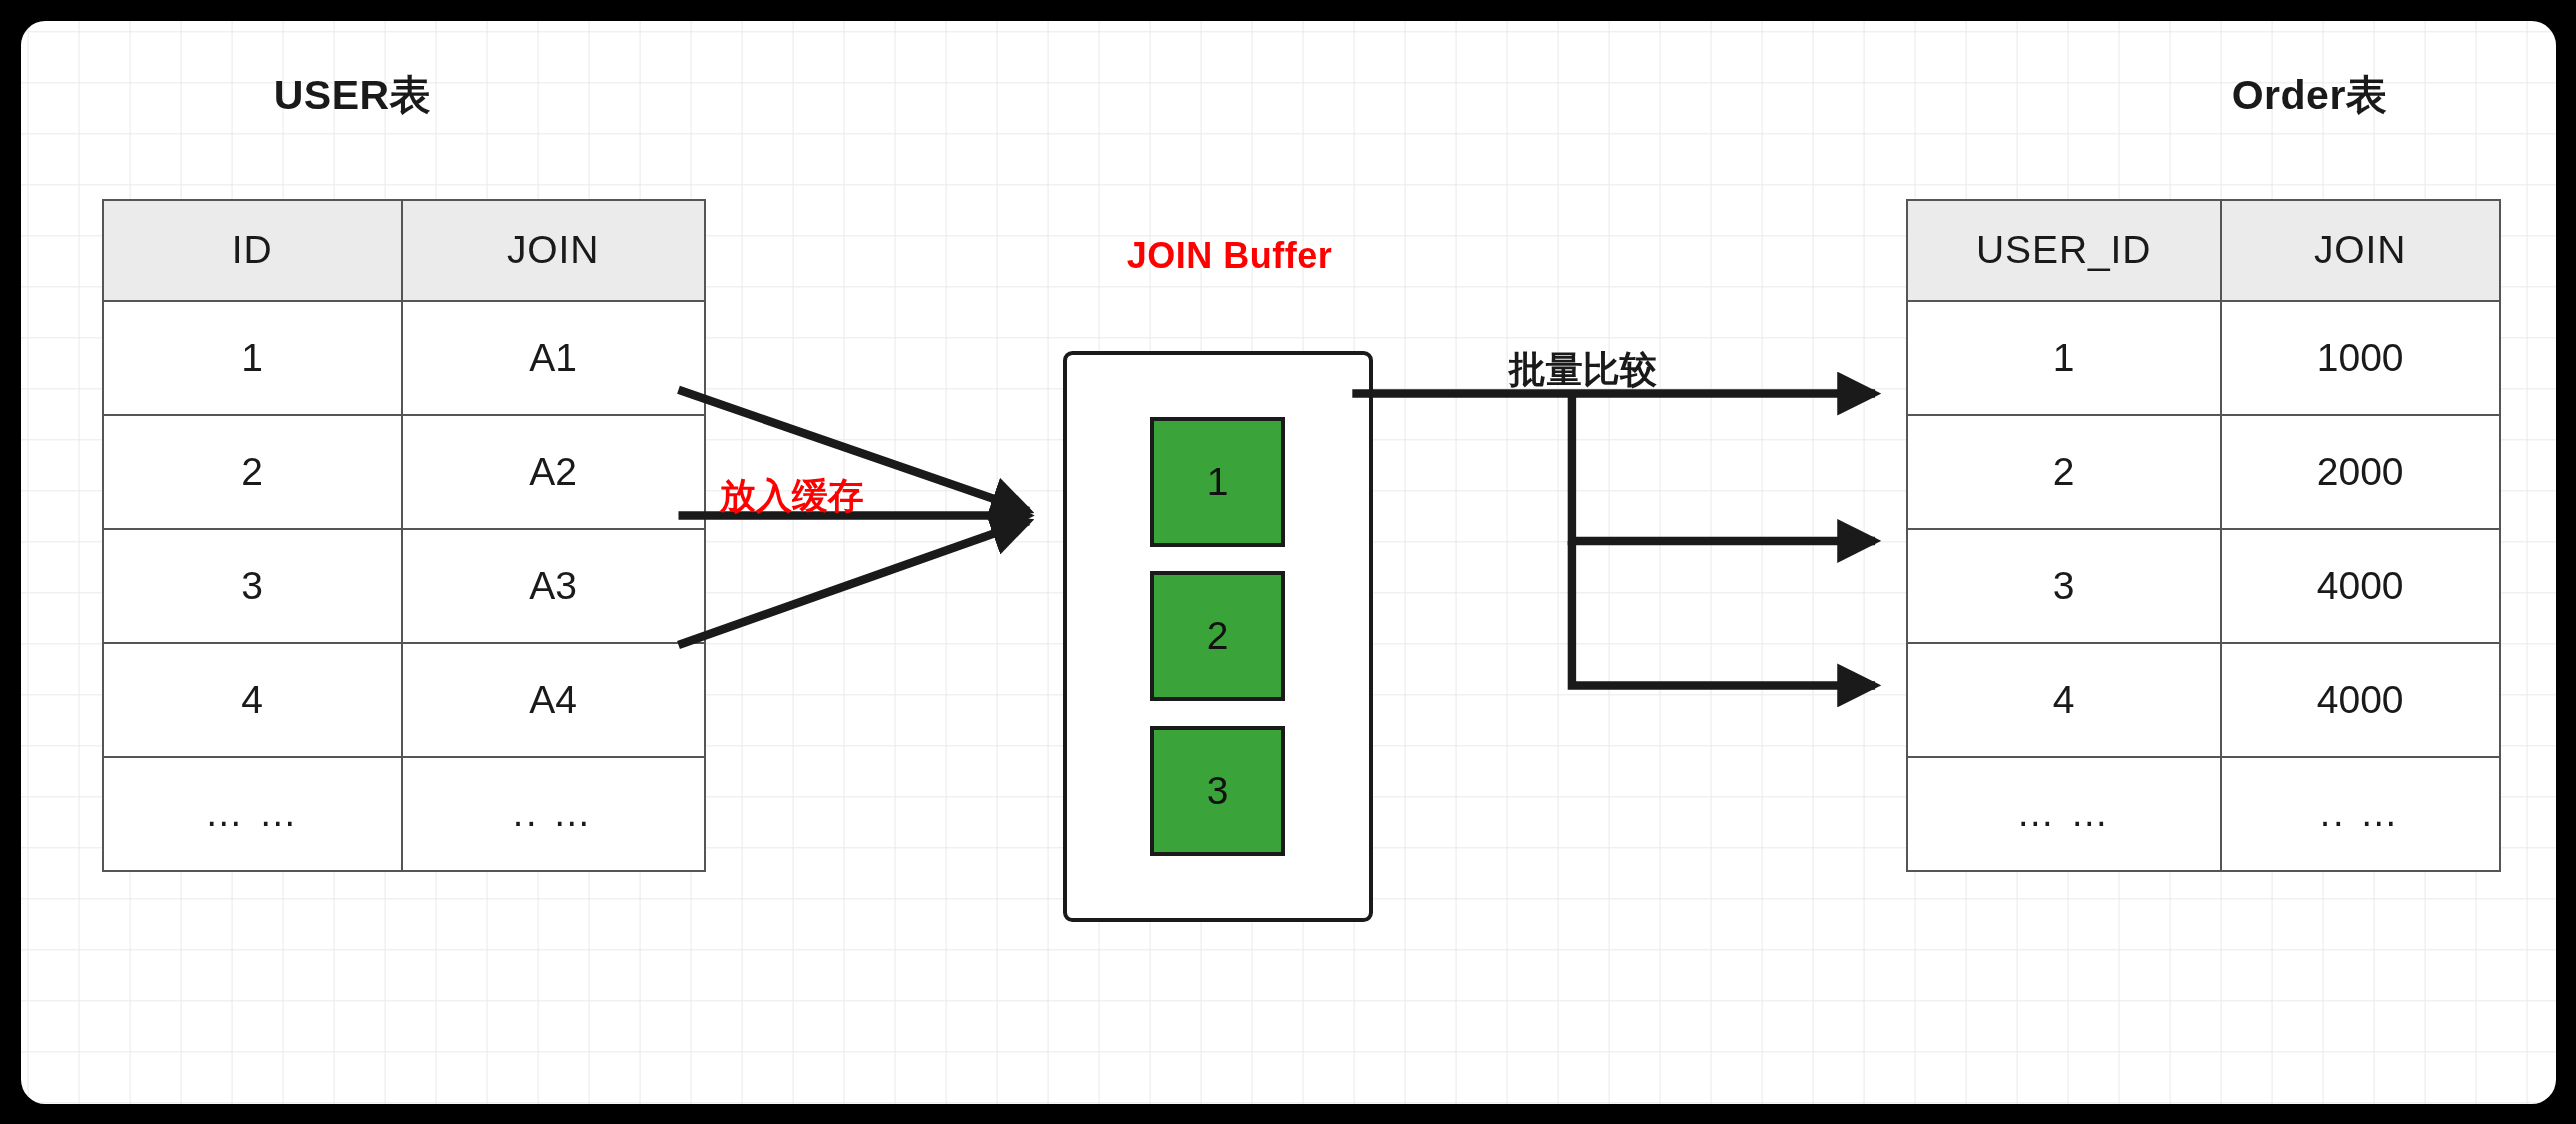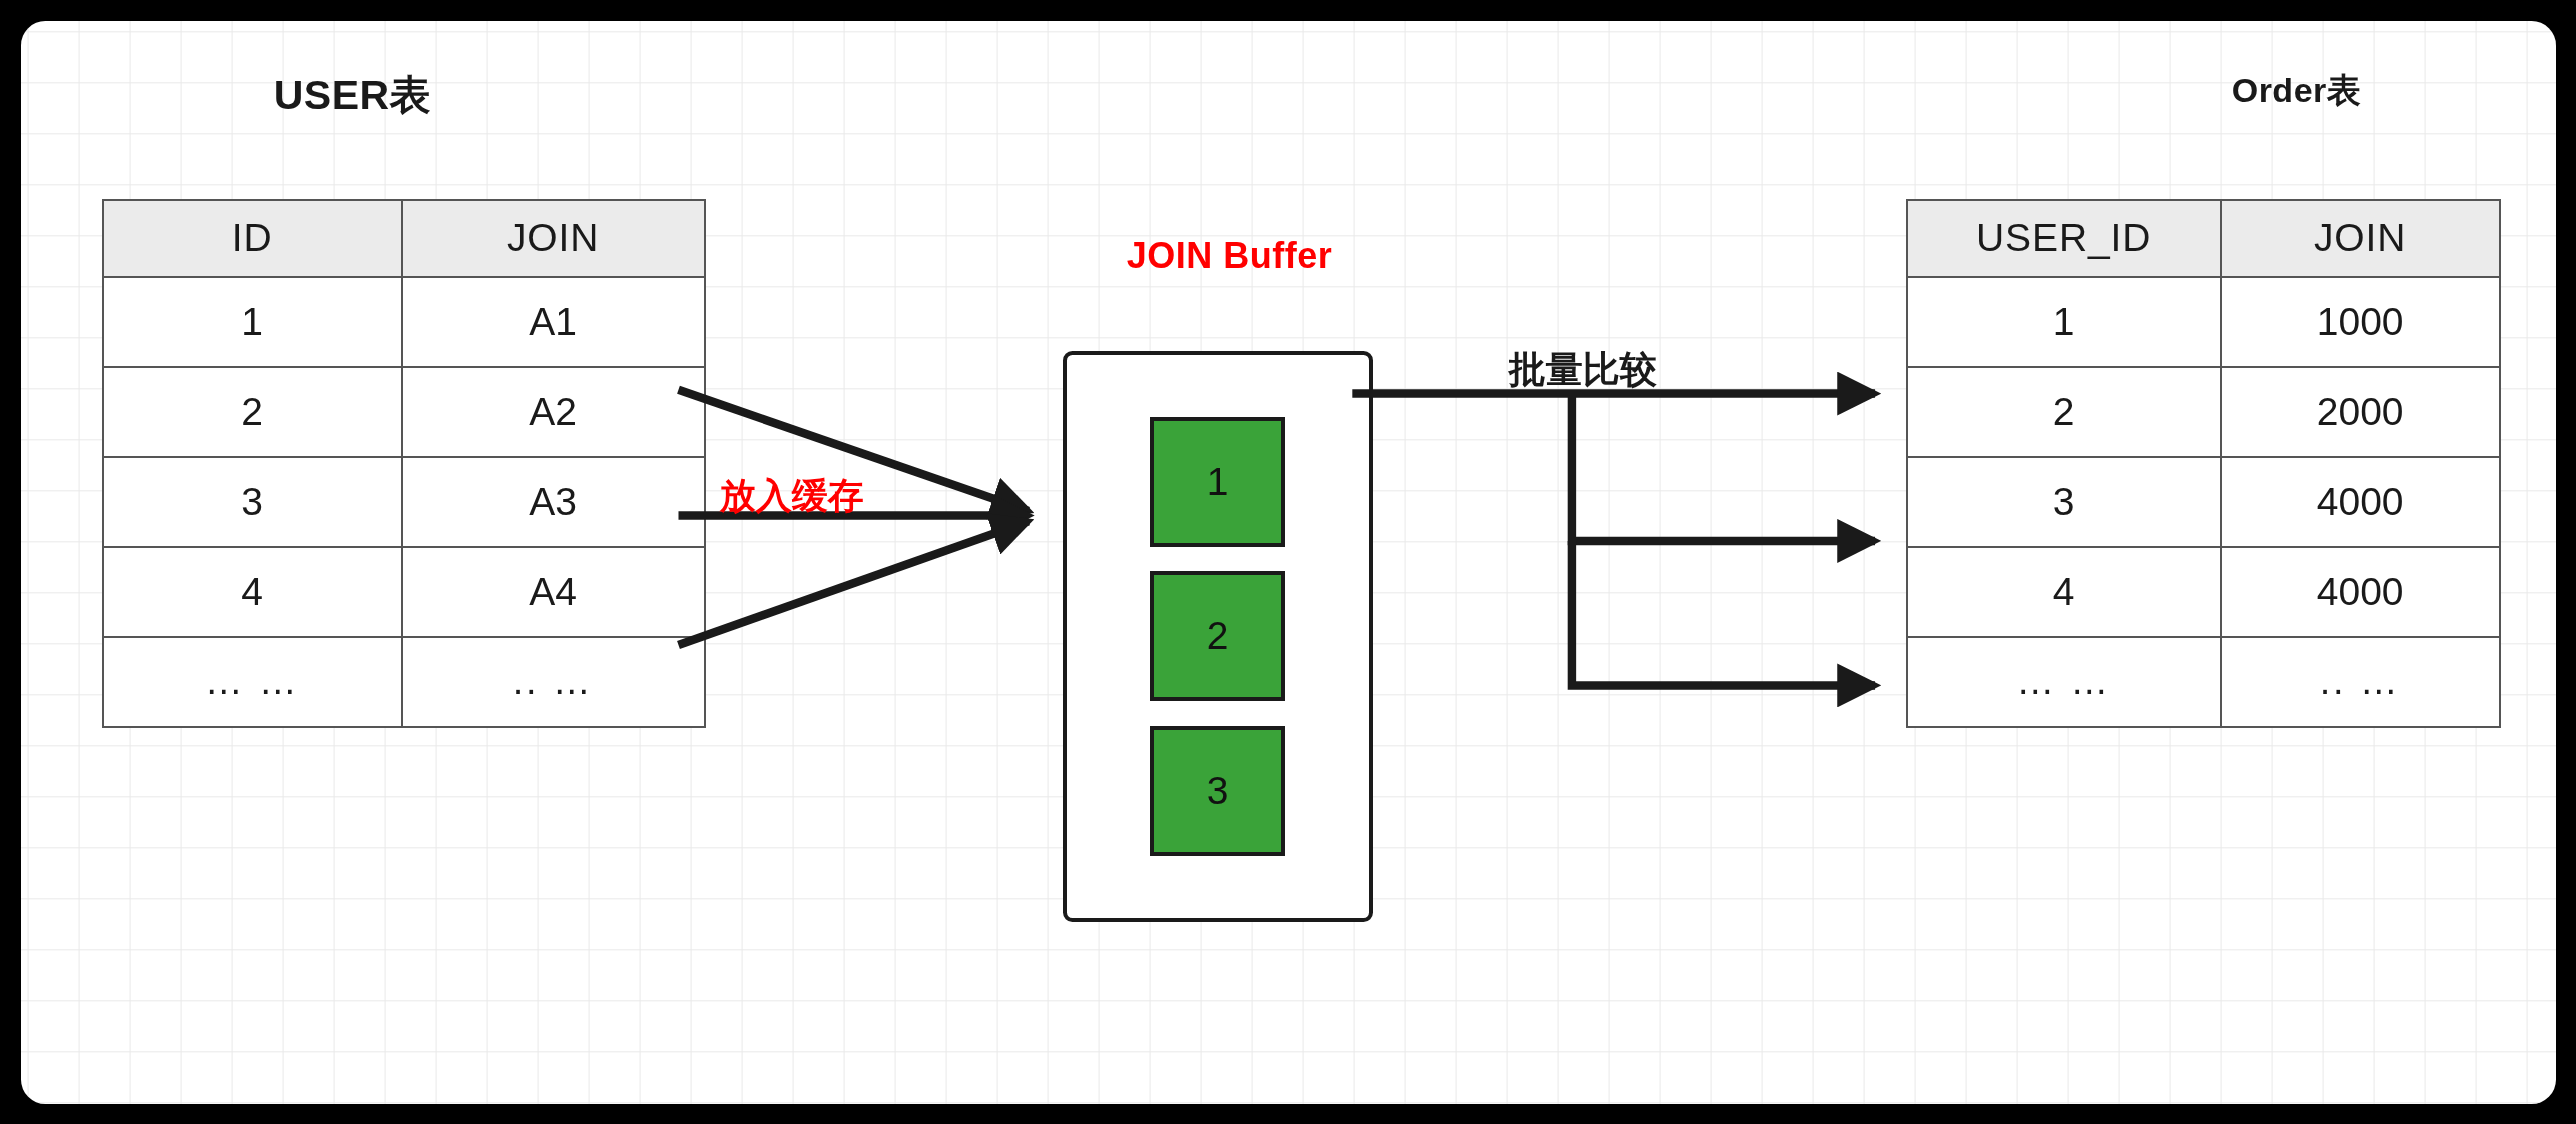--- a/index.html
+++ b/index.html
@@ -46,21 +46,21 @@
     letter-spacing: 0.5px;
   }
   #title-user {
     left: 253px;
     top: 47px;
     font-size: 41px;
   }
   #title-order {
     left: 2211px;
     top: 47px;
-    font-size: 34px;
+    font-size: 41px;
     text-align: center;
   }
   #title-join-buffer {
     left: 1066px;
     top: 214px;
     font-size: 36px;
     color: #ff0000;
     font-weight: bold;
     margin-left: 40px;
   }
@@ -73,21 +73,21 @@
     table-layout: fixed;
   }
   .db-table th,
   .db-table td {
     border: 2.3px solid #555555;
     text-align: center;
     vertical-align: middle;
     font-size: 39px;
     font-weight: normal;
     color: #1a1a1a;
-    padding: 0;
+    padding: 12px;
   }
   .db-table th {
     background: #ebebeb;
     height: 75px;
     font-weight: normal;
     letter-spacing: 0.9px;
   }
   .db-table td {
     height: 88px;
     background: #ffffff;

